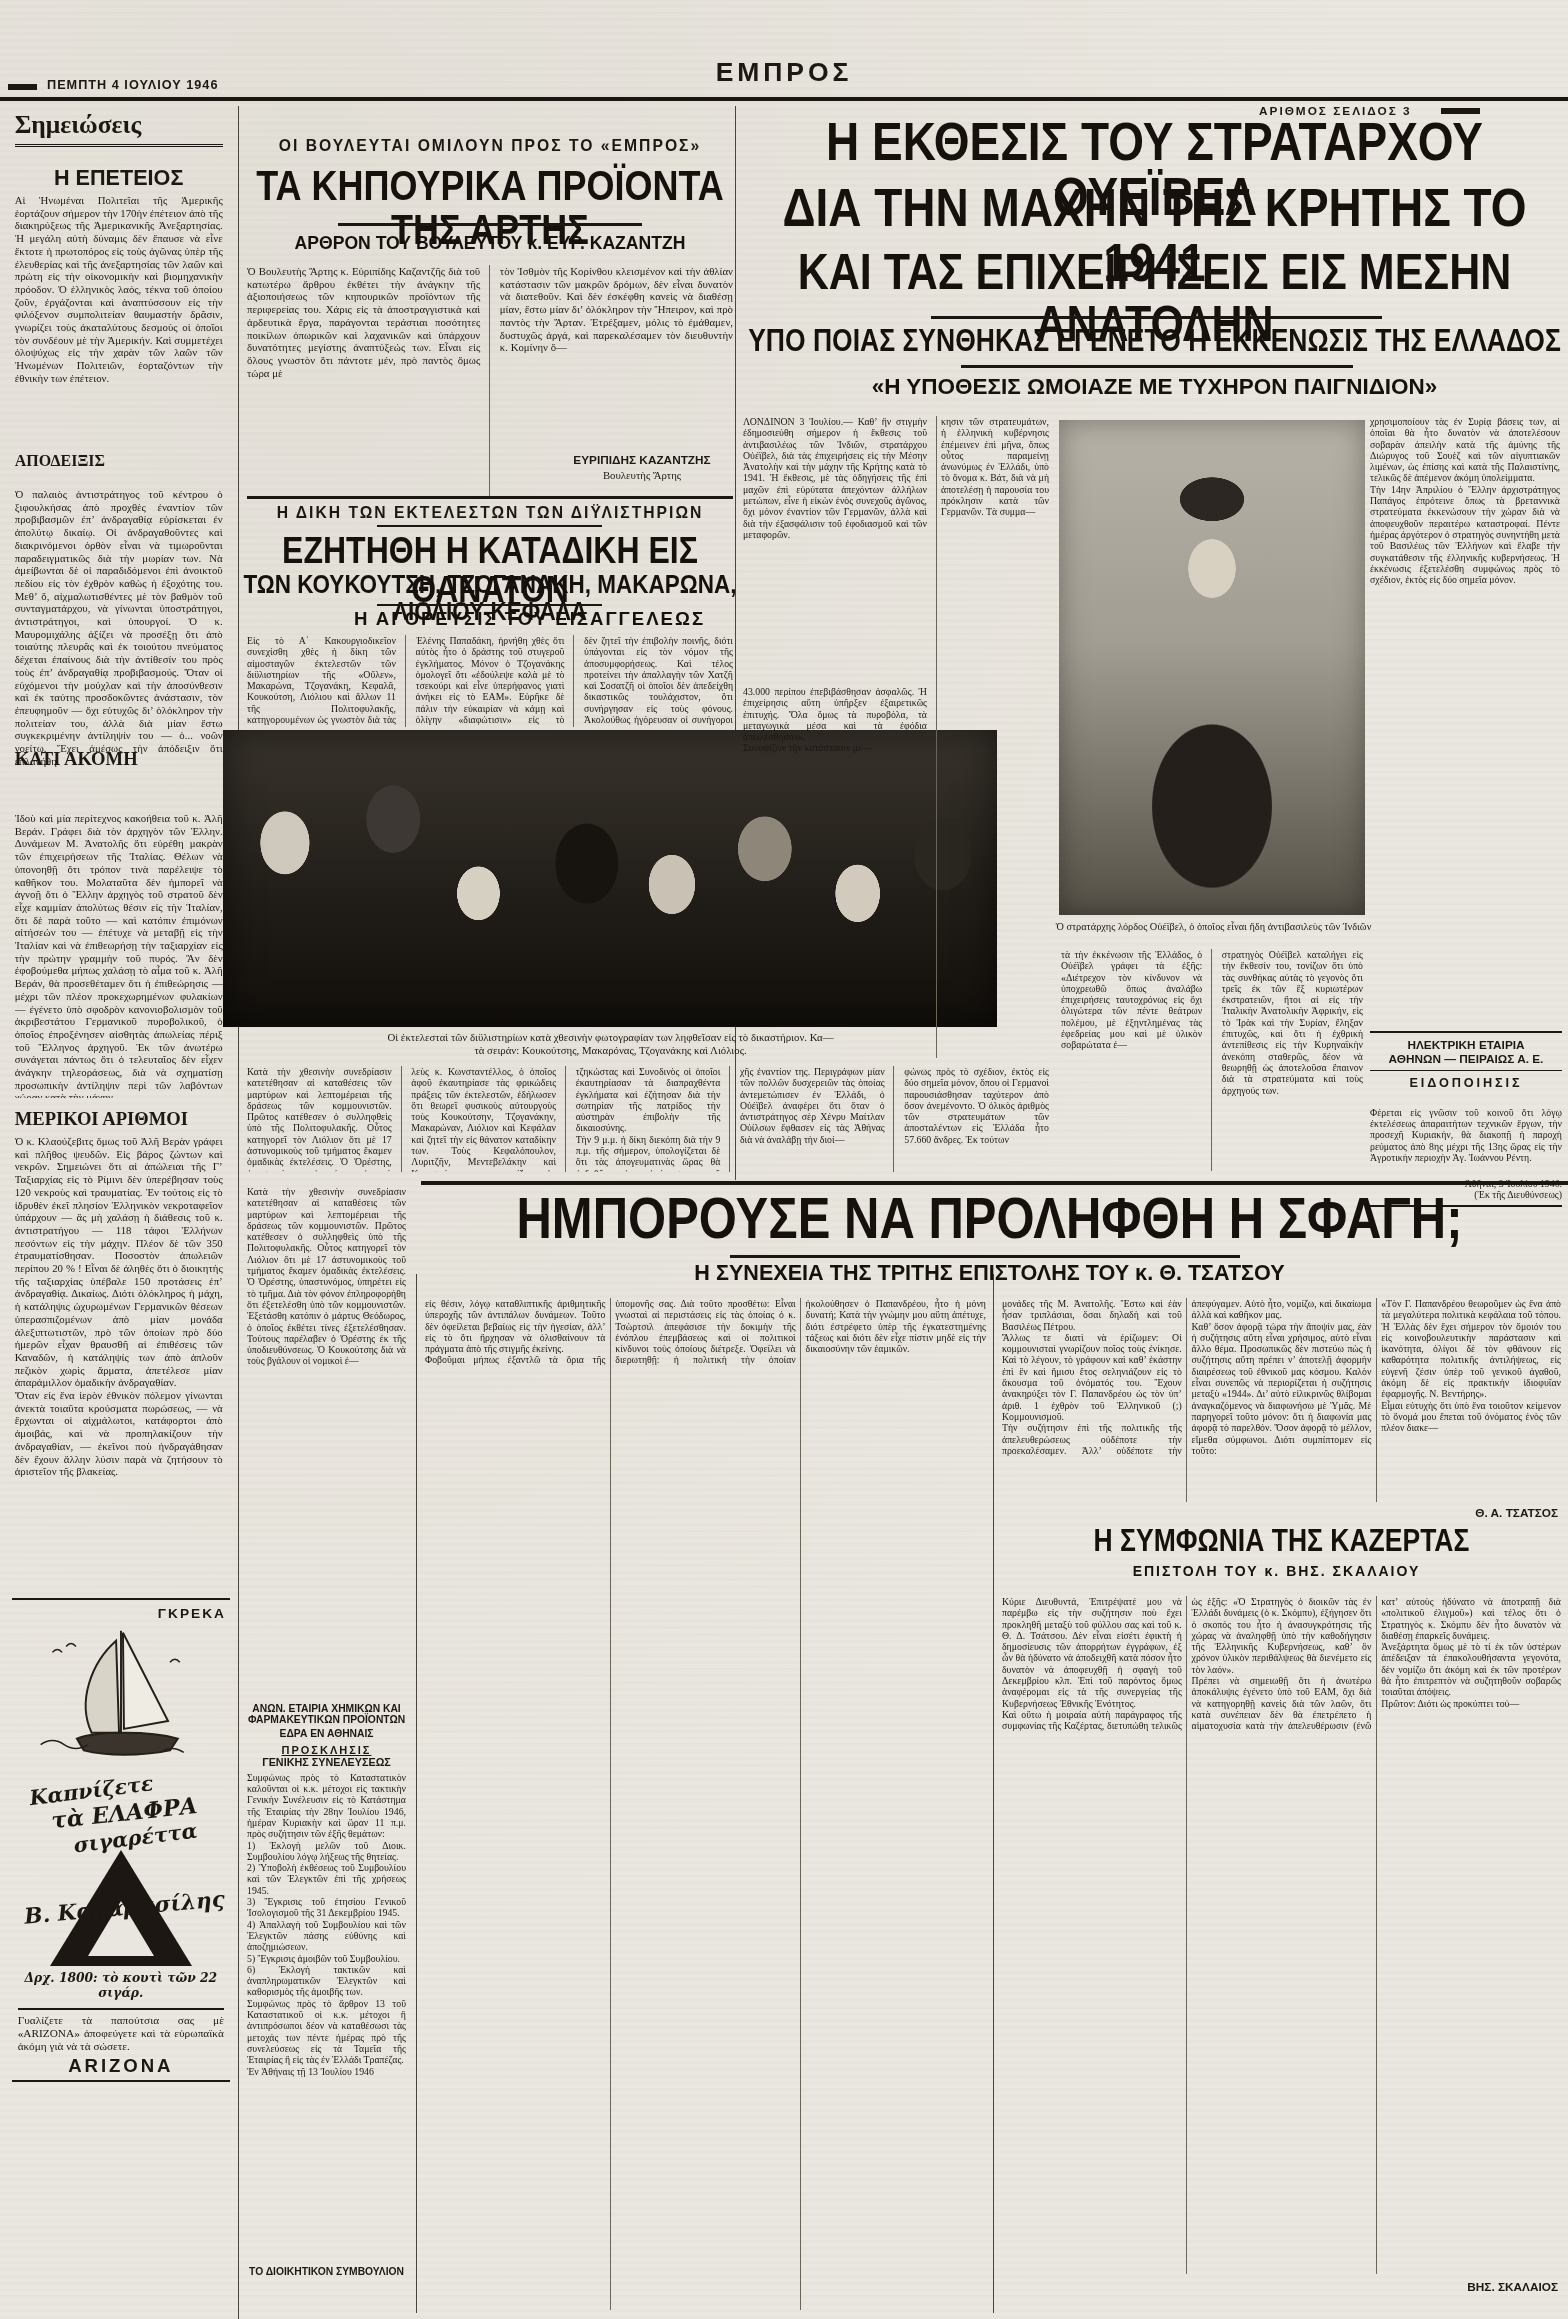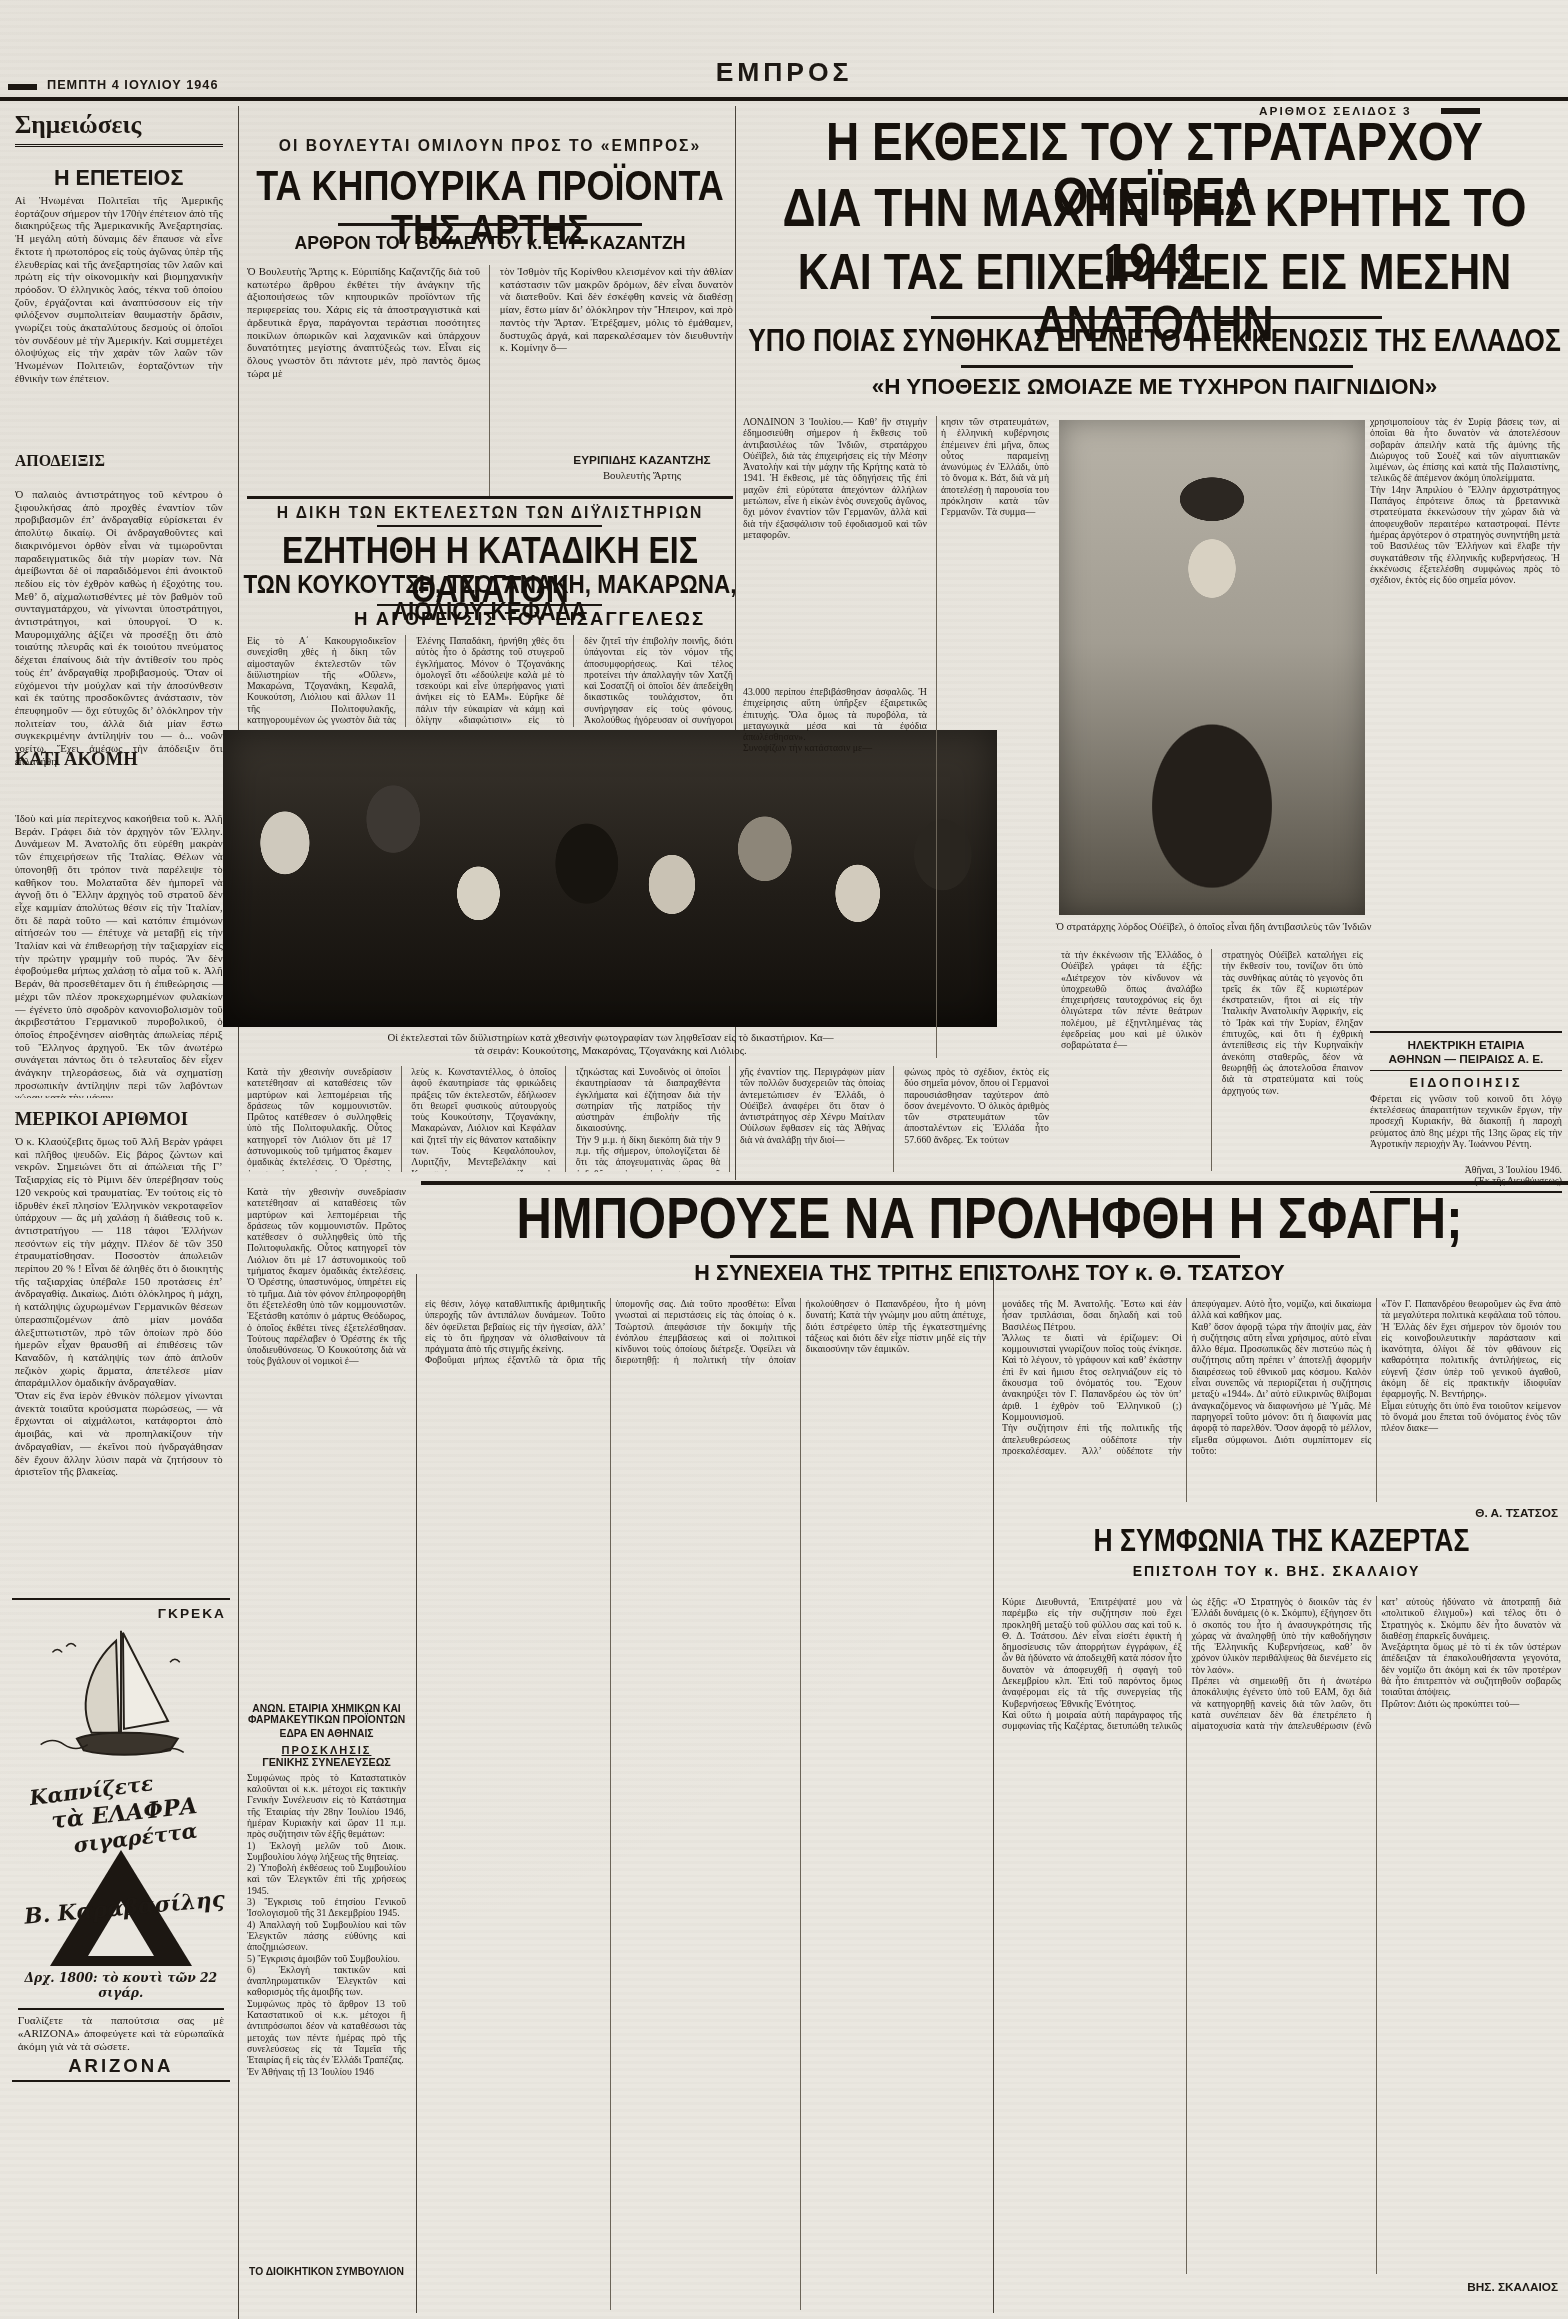--- a/index.html
+++ b/index.html
@@ -172,21 +172,21 @@
   </div>
 
   <div class="abs body-xs" style="left:743px;top:686px;width:184px;height:371px;padding-right:8.8px;border-right:1px solid #6b6458;">43.000 περίπου ἐπεβιβάσθησαν ἀσφαλῶς. Ἡ ἐπιχείρησις αὕτη ὑπῆρξεν ἐξαιρετικῶς ἐπιτυχής. Ὅλα ὅμως τὰ πυροβόλα, τὰ μεταγωγικὰ μέσα καὶ τὰ ἐφόδια ἀπωλέσθησαν».
 Συνοψίζων τὴν κατάστασιν με—</div>
 
   <div class="abs" style="left:1370px;top:1031px;width:192px;border-top:2px solid #1c1712;">
     <div class="notice-head" style="font-size:11.8px;margin-top:4.9px;">ΗΛΕΚΤΡΙΚΗ ΕΤΑΙΡΙΑ</div>
     <div class="notice-head" style="font-size:11.8px;">ΑΘΗΝΩΝ — ΠΕΙΡΑΙΩΣ Α. Ε.</div>
     <div style="border-top:1.5px solid #1c1712;margin-top:3.9px;"></div>
     <div class="notice-head" style="font-size:12.7px;letter-spacing:2.9px;margin-top:4.9px;">ΕΙΔΟΠΟΙΗΣΙΣ</div>
-    <div class="body-xs" style="margin-top:3px;height:71px;">Φέρεται εἰς γνῶσιν τοῦ κοινοῦ ὅτι λόγῳ ἐκτελέσεως ἀπαραιτήτων τεχνικῶν ἔργων, τὴν προσεχῆ Κυριακήν, θὰ διακοπῇ ἡ παροχὴ ρεύματος ἀπὸ 8ης μέχρι τῆς 13ης ὥρας εἰς τὴν Ἀγροτικὴν περιοχὴν Ἁγ. Ἰωάννου Ρέντη.</div>
+    <div class="body-xs" style="margin-top:17px;height:71px;">Φέρεται εἰς γνῶσιν τοῦ κοινοῦ ὅτι λόγῳ ἐκτελέσεως ἀπαραιτήτων τεχνικῶν ἔργων, τὴν προσεχῆ Κυριακήν, θὰ διακοπῇ ἡ παροχὴ ρεύματος ἀπὸ 8ης μέχρι τῆς 13ης ὥρας εἰς τὴν Ἀγροτικὴν περιοχὴν Ἁγ. Ἰωάννου Ρέντη.</div>
     <div style="font-size:9.8px;text-align:right;">Ἀθῆναι, 3 Ἰουλίου 1946.</div>
     <div style="font-size:9.8px;text-align:right;">(Ἐκ τῆς Διευθύνσεως)</div>
     <div style="border-top:2.9px solid #1c1712;margin-top:4.9px;"></div>
   </div>
 
   <div class="abs bar" style="left:421px;top:1181px;width:1147px;height:3.9px;"></div>
   <div class="abs head cond" style="left:421px;top:1190px;width:1137px;font-size:49px;">ΗΜΠΟΡΟΥΣΕ ΝΑ ΠΡΟΛΗΦΘΗ Η ΣΦΑΓΗ;</div>
   <div class="abs bar" style="left:730px;top:1255px;width:510px;height:2.5px;"></div>
   <div class="abs head" style="left:421px;top:1262px;width:1137px;font-size:21.6px;">Η ΣΥΝΕΧΕΙΑ ΤΗΣ ΤΡΙΤΗΣ ΕΠΙΣΤΟΛΗΣ ΤΟΥ κ. Θ. ΤΣΑΤΣΟΥ</div>
 

